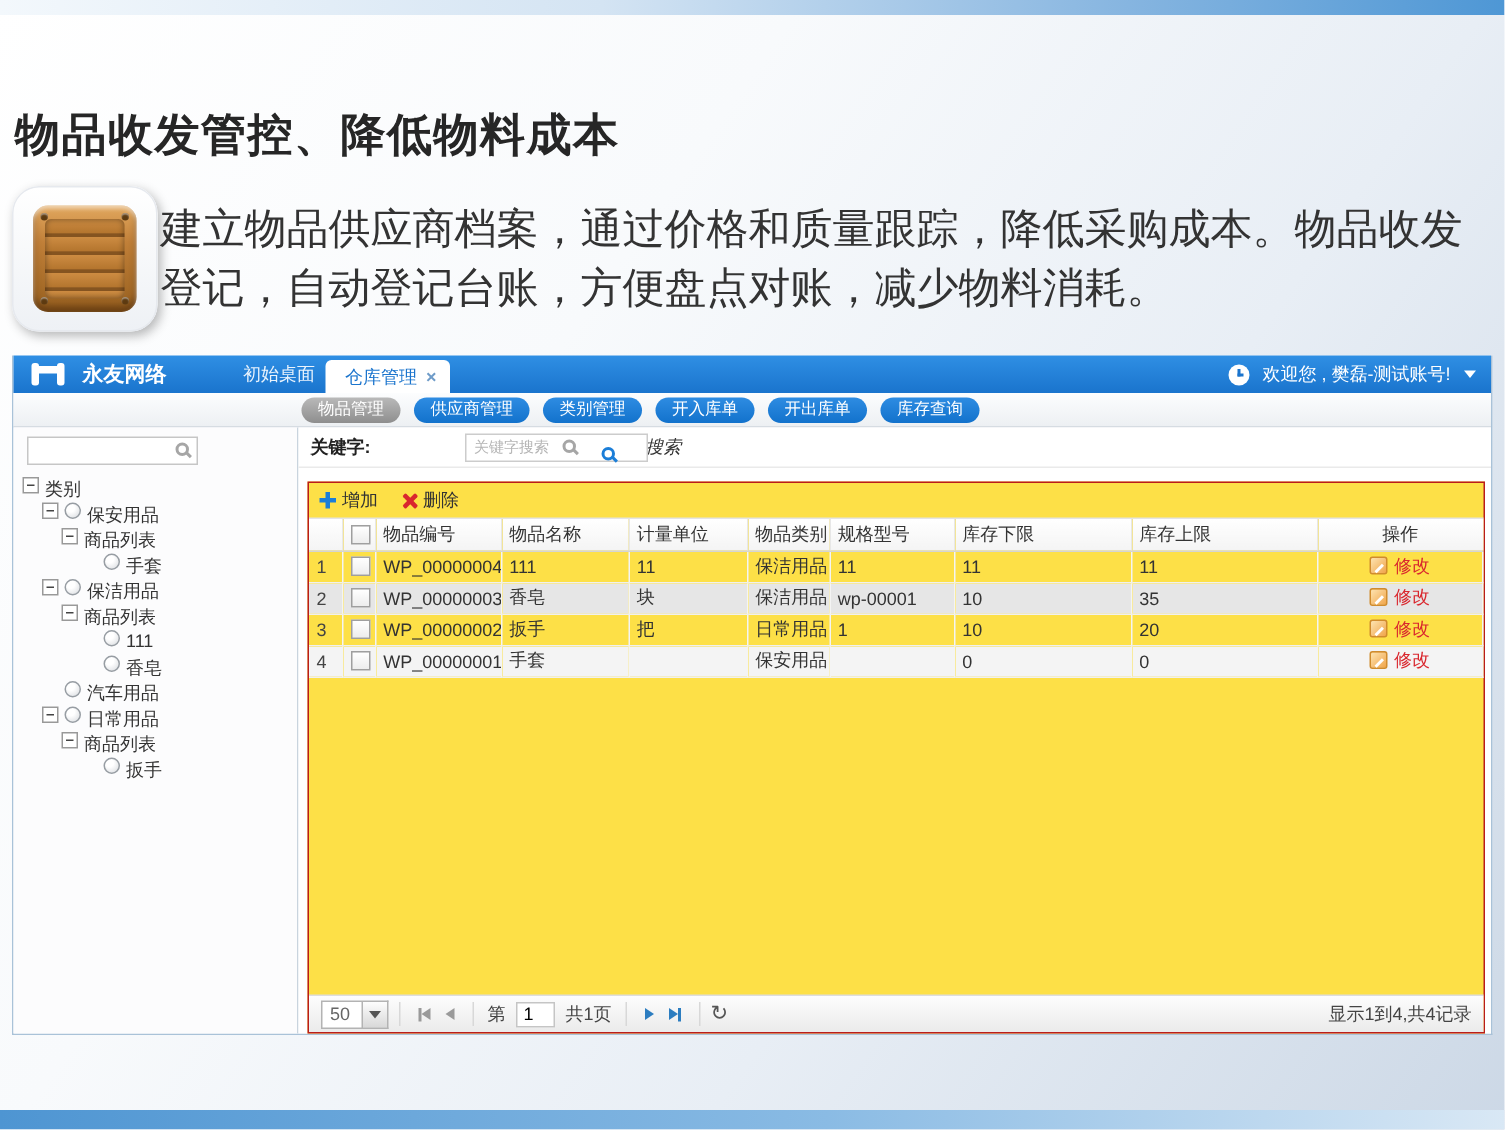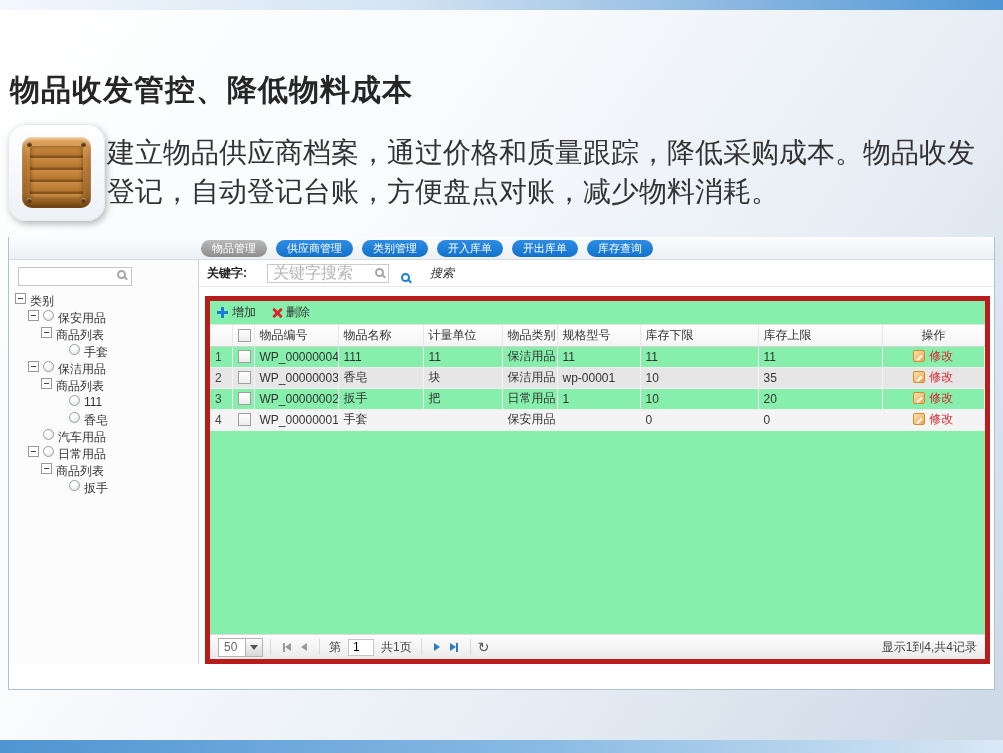--- a/index.html
+++ b/index.html
@@ -70,26 +70,26 @@
   .expander::after { content:''; position:absolute; left:2px; top:4px; width:5px; height:1px; background:#444; }
   .slot { width:15px; flex:none; }
   .radio { width:11px; height:11px; border-radius:50%; border:1px solid #979da3; margin-right:4px; flex:none;
     background:radial-gradient(circle at 35% 30%, #ffffff 30%, #d7dade 100%); }
 
   
   .main { flex:1; position:relative; background:#fff; }
   .kw-row { height:27px; display:flex; align-items:center; padding-left:8px; font-size:12px; border-bottom:1px solid #eaeaea; }
   .kw-label { font-weight:bold; color:#222; margin-right:20px; }
   .kw-box { position:relative; width:122px; height:19px; }
-  .kw-box input { width:100%; height:100%; border:1px solid #ccc; padding:0 18px 0 5px; font-size:16px; outline:none; }
+  .kw-box input { width:100%; height:100%; border:1px solid #ccc; padding:0 18px 0 5px; font-size:10px; outline:none;margin-left:43px; }
   .kw-box input::placeholder { color:#b5b5b5; }
   .kw-box .mag { position:absolute; right:5px; top:4px; }
   .search-btn { display:flex; align-items:flex-end; gap:20px; margin-left:12px; font-size:12px; color:#333; cursor:pointer;font-style:italic; }
 
-  .datagrid { position:absolute; left:6px; right:4px; top:36px; bottom:0; border:5px solid #b91c1c; background:#86efac; }
+  .datagrid { position:absolute; left:6px; right:4px; top:36px; bottom:0; border:1px solid #b91c1c; background:#fde047; }
   .toolbar { height:24px; border-bottom:1px solid #e4e4e4; display:flex; align-items:center; padding-left:7px; gap:16px; }
   .tb-btn { display:flex; align-items:center; gap:4px; font-size:12px; color:#333; cursor:pointer; }
   .plus-icon { width:11px; height:11px; position:relative; display:inline-block; }
   .plus-icon::before { content:''; position:absolute; left:4px; top:0; width:3px; height:11px; background:#1b7ed8; }
   .plus-icon::after { content:''; position:absolute; left:0; top:4px; width:11px; height:3px; background:#1b7ed8; }
   .x-icon { width:10px; height:10px; position:relative; display:inline-block; }
   .x-icon::before, .x-icon::after { content:''; position:absolute; left:4px; top:-1px; width:3px; height:12px; background:#d9272e; border-radius:1px; }
   .x-icon::before { transform:rotate(45deg); } .x-icon::after { transform:rotate(-45deg); }
 
   table.grid { border-collapse:collapse; width:100%; table-layout:fixed; font-size:12px; color:#333; }
@@ -139,20 +139,37 @@
     <div class="screw" style="right:5px;top:5px;"></div>
     <div class="screw" style="left:5px;bottom:5px;"></div>
     <div class="screw" style="right:5px;bottom:5px;"></div>
   </div>
 </div>
 
 <div class="hero-desc">建立物品供应商档案，通过价格和质量跟踪，降低采购成本。物品收发登记，自动登记台账，方便盘点对账，减少物料消耗。</div>
 
 <div class="app">
 
+  <div class="app-header">
+    <span class="logo">
+      <span class="vbar" style="left:0;"></span>
+        <span class="hbar"></span>
+        <span class="vbar" style="right:0;"></span>
+    </span>
+    <span class="brand">永友网络</span>
+    <span class="tab-plain">初始桌面</span>
+    <span class="tab-active">
+      <span>仓库管理</span><span class="tab-close">×</span>
+    </span>
+    <span class="header-right">
+      <span class="clock"></span>
+      <span>欢迎您 , 樊磊-测试账号!</span>
+      <span class="caret-down"></span>
+    </span>
+  </div>
 
   <div class="nav-row" id="nav-row">
       <span class="pill active">物品管理</span>
       <span class="pill normal">供应商管理</span>
       <span class="pill normal">类别管理</span>
       <span class="pill normal">开入库单</span>
       <span class="pill normal">开出库单</span>
       <span class="pill normal">库存查询</span>
     </div>
 

